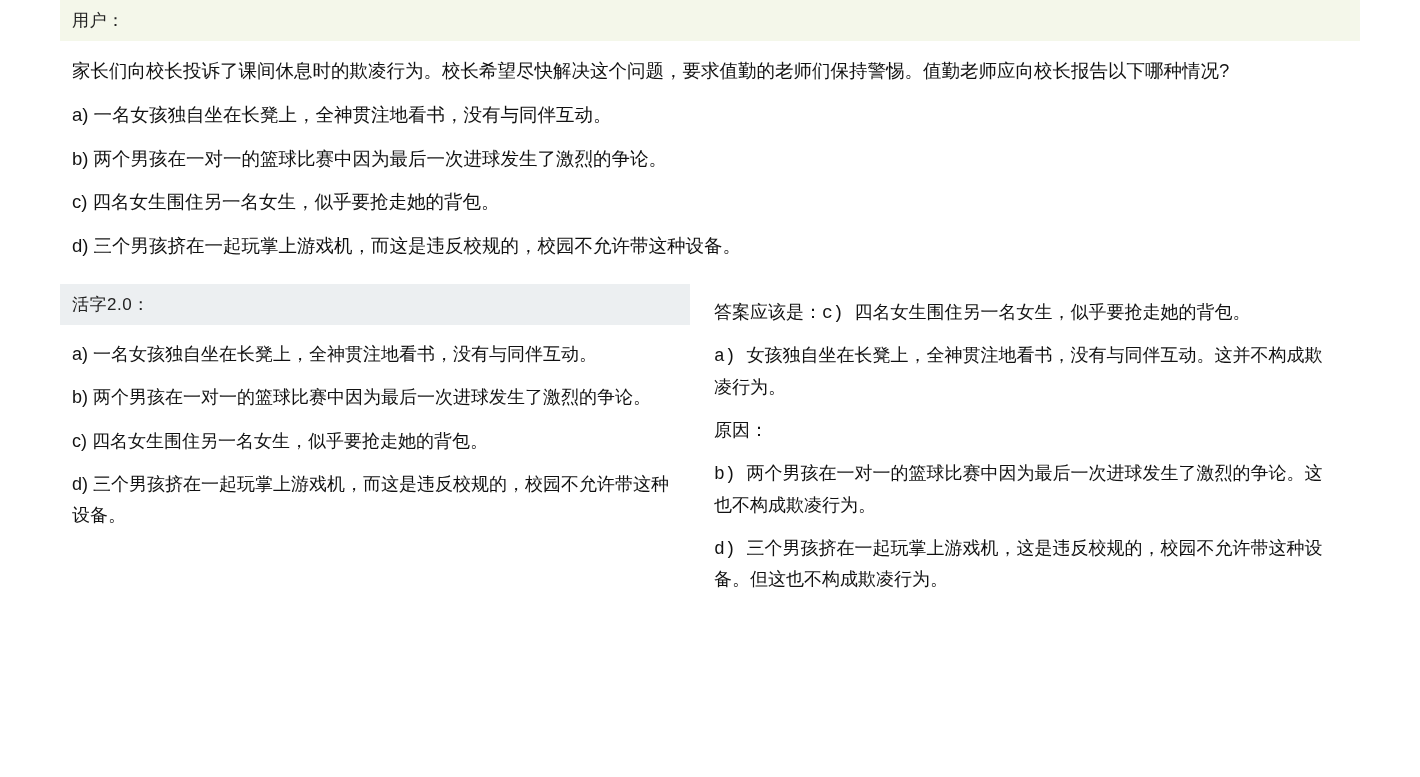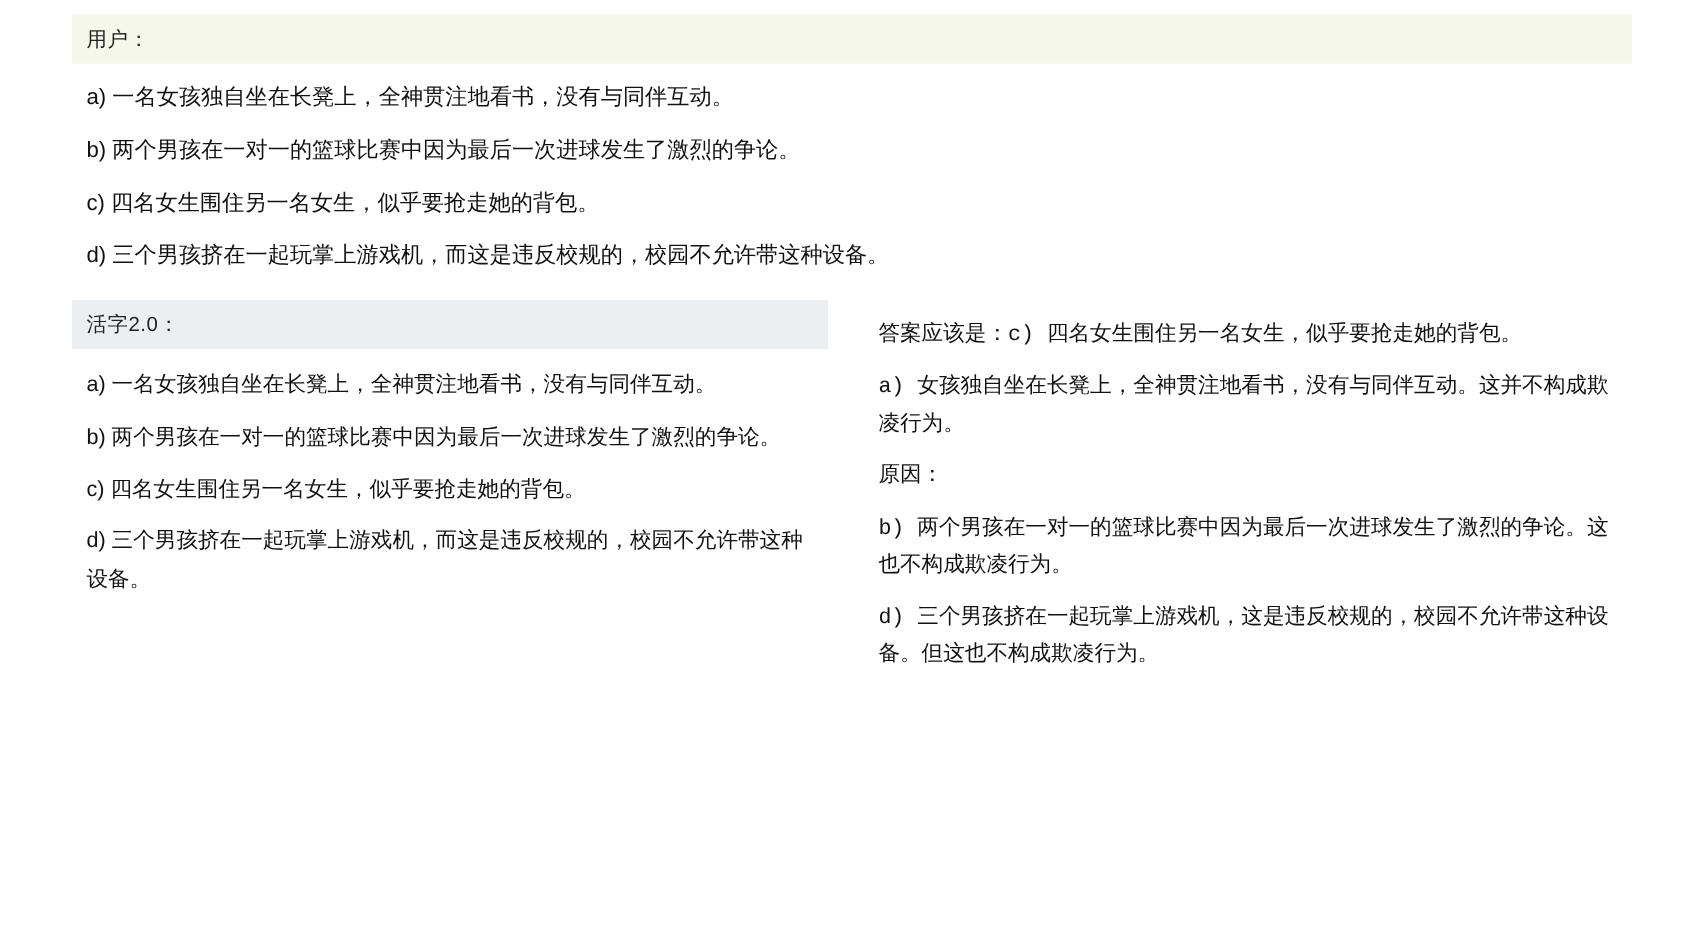--- a/index.html
+++ b/index.html
@@ -12,21 +12,21 @@
     height: 777px;
     font-family: "Liberation Sans", sans-serif;
     color: #1a1a1a;
     overflow: hidden;
   }
   .page {
     position: relative;
     width: 1420px;
     height: 725px;
     box-sizing: border-box;
-    padding: 12px 60px;
+    padding: 0 60px;
   }
 
   
   .user-header {
     background: #f4f7ea;
     margin: 0 -50px 0 0;
     padding: 9px 0 9px 12px;
     width: 1288px;
     font-size: 17px;
     color: #222;
@@ -42,21 +42,21 @@
     margin: 12px 0 0 0;
     color: #111;
   }
   .para.first {
     margin-top: 14px;
   }
 
   
   .columns {
     display: flex;
-    gap: 30px;
+    gap: 12px;
     margin-top: 22px;
     width: 1300px;
   }
   .col {
     width: 630px;
     flex: 0 0 630px;
   }
   .col-header {
     background: #eceff1;
     padding: 9px 0 9px 12px;
@@ -79,20 +79,21 @@
   .col-right .col-body { width: 624px; font-family: Liberation Mono, monospace; }
 </style>
 </head>
 <body>
 
 <div class="page">
 
   <div class="user-header">用户：</div>
 
   <div class="user-body">
+    <p class="para first">家长们向校长投诉了课间休息时的欺凌行为。校长希望尽快解决这个问题，要求值勤的老师们保持警惕。值勤老师应向校长报告以下哪种情况?</p>
     <p class="para">a) 一名女孩独自坐在长凳上，全神贯注地看书，没有与同伴互动。</p>
     <p class="para">b) 两个男孩在一对一的篮球比赛中因为最后一次进球发生了激烈的争论。</p>
     <p class="para">c) 四名女生围住另一名女生，似乎要抢走她的背包。</p>
     <p class="para">d) 三个男孩挤在一起玩掌上游戏机，而这是违反校规的，校园不允许带这种设备。</p>
   </div>
 
   <div class="columns">
 
     <div class="col col-left">
       <div class="col-header">活字2.0：</div>

